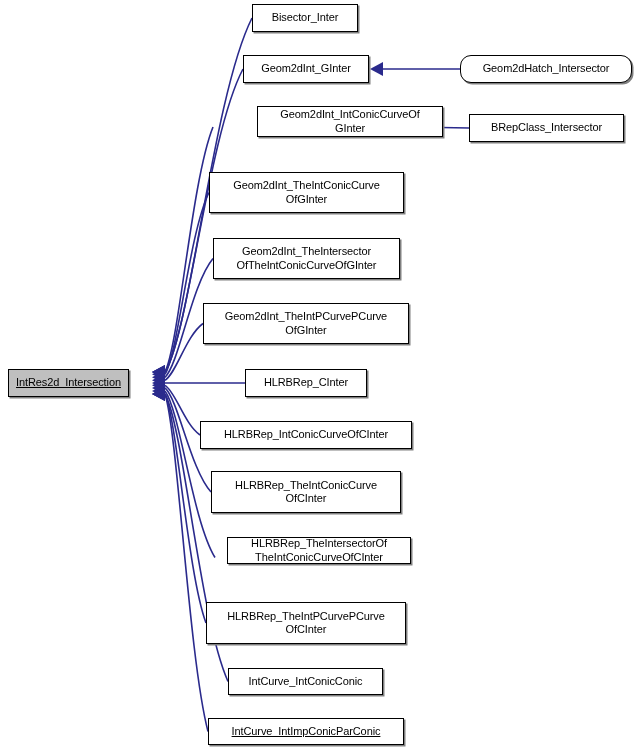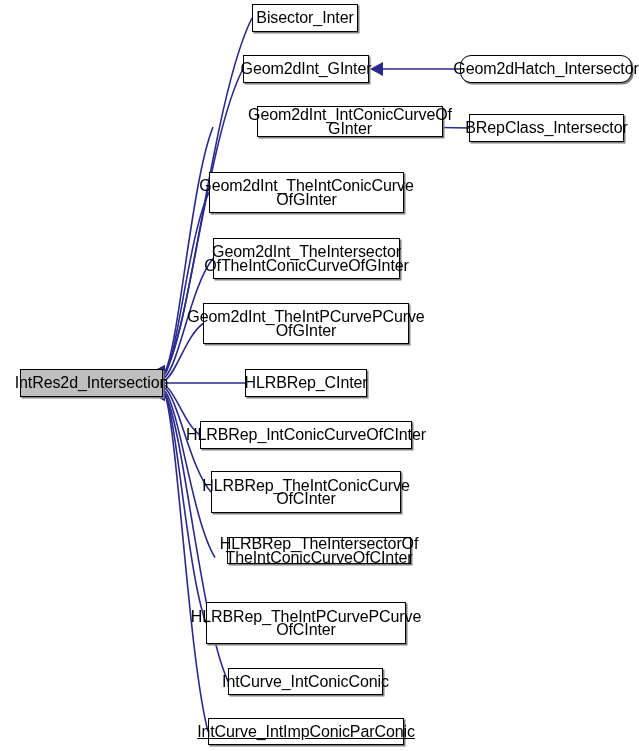--- a/index.html
+++ b/index.html
@@ -25,21 +25,21 @@
   .node {
     position: absolute;
     box-sizing: border-box;
     border: 1px solid #000000;
     background: #ffffff;
     color: #000000;
     display: flex;
     align-items: center;
     justify-content: center;
     text-align: center;
-    font-size: 16px;
+    font-size: 11px;
     line-height: 13.5px;
     letter-spacing: -0.1px;
     white-space: pre-line;
     box-shadow: 1.5px 1.5px 0 0 #808080;
     z-index: 3;
   }
   .node.root {
     background: #bfbfbf;
     border: 1px solid #000000;
   }
@@ -83,21 +83,21 @@
         <polygon points="152,387.95454545454544 165,380.95454545454544 165,394.95454545454544"></polygon>
         <polygon points="152,390.9318181818182 165,383.9318181818182 165,397.9318181818182"></polygon>
         <polygon points="152,393.90909090909093 165,386.90909090909093 165,400.90909090909093"></polygon>
         <polygon points="152,394 165,387 165,401"></polygon>
         <polygon points="152,394 165,387 165,401"></polygon>
         <polygon points="370,69 383,62 383,76"></polygon>
         <polygon points="400,127 413,120 413,134"></polygon>
       </g>
   </svg>
 
-  <div class="node root" id="node-root" style="left: 20px; top: 369px; width: 143px; height: 28px;">
+  <div class="node root" id="node-root" style="left: 8px; top: 369px; width: 121px; height: 28px; text-decoration: underline;">
     <span class="node-label">IntRes2d_Intersection</span>
   </div>
 
   <div id="node-container">
       <div class="node" style="left: 252px; top: 4px; width: 106px; height: 28px;"><span class="node-label">Bisector_Inter</span></div>
       <div class="node" style="left: 243px; top: 55px; width: 126px; height: 28px;"><span class="node-label">Geom2dInt_GInter</span></div>
       <div class="node" style="left: 213px; top: 106px; width: 186px; height: 31px; margin-left: 44px;"><span class="node-label">Geom2dInt_IntConicCurveOf
 GInter</span></div>
       <div class="node" style="left: 209px; top: 172px; width: 195px; height: 41px;"><span class="node-label">Geom2dInt_TheIntConicCurve
 OfGInter</span></div>

